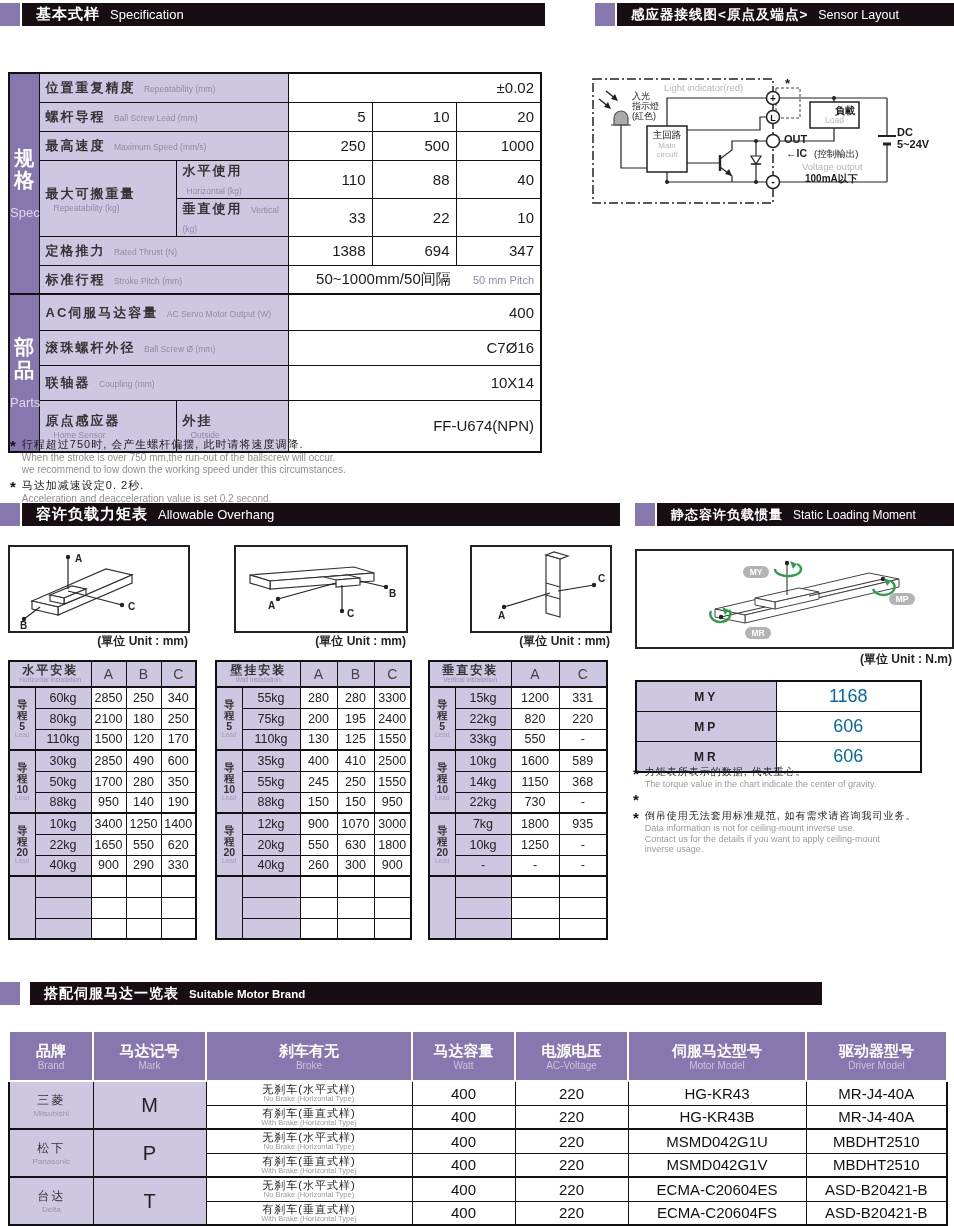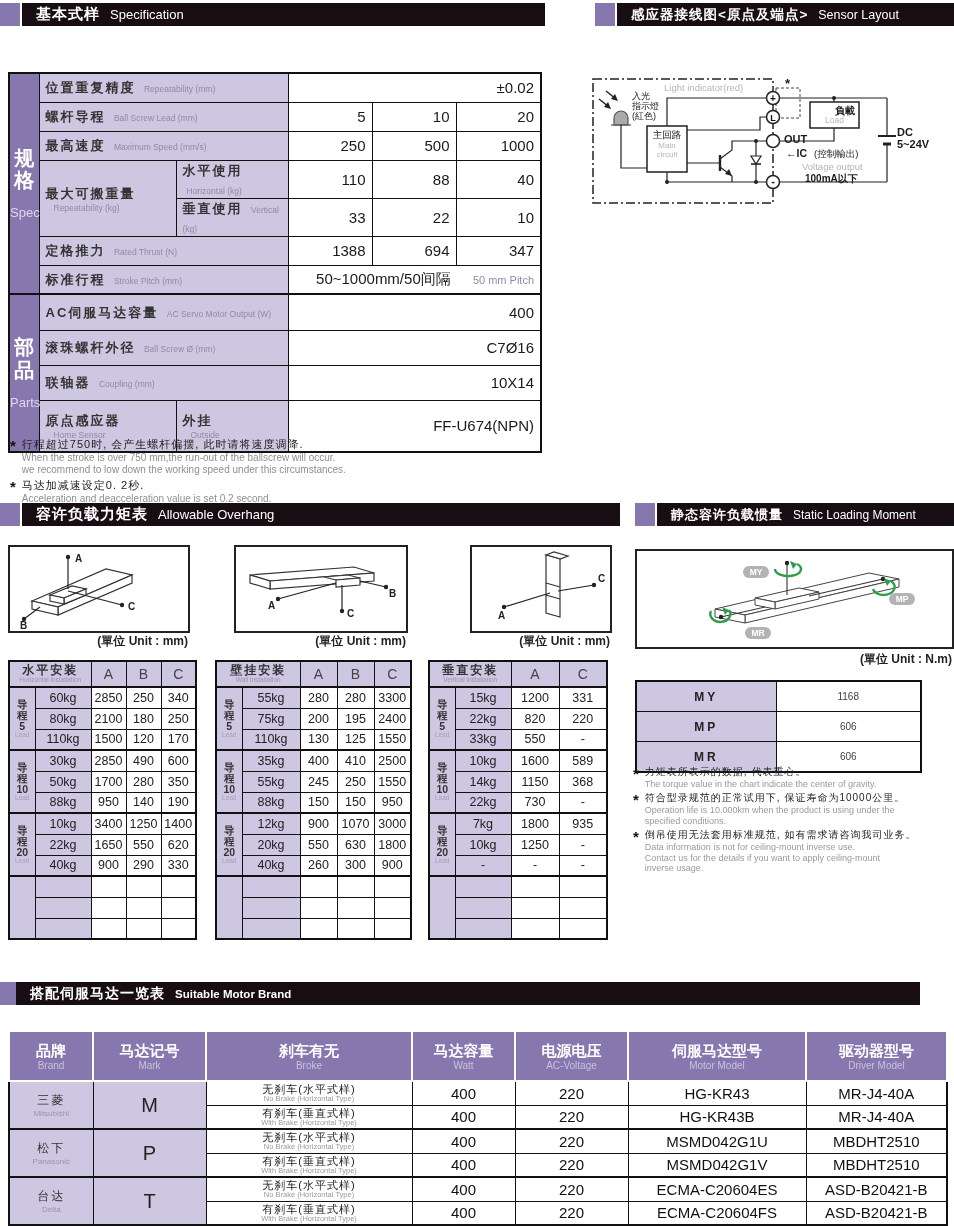--- a/index.html
+++ b/index.html
@@ -11,21 +11,21 @@
   .bar{position:absolute;height:23px;background:#170d12;color:#fff;display:flex;align-items:center;
        padding-left:14px;box-sizing:border-box;white-space:nowrap}
   .bar .zh{font-size:15px;font-weight:bold;letter-spacing:1px}
   .bar .en{font-size:13px;margin-left:10px}
   #hdr-spec-sq{left:0;top:3px}   #hdr-spec{left:22px;top:3px;width:523px}
   #hdr-sensor-sq{left:595px;top:3px} #hdr-sensor{left:617px;top:3px;width:337px}
   #hdr-sensor .zh{font-size:13.5px}  #hdr-sensor .en{font-size:12.5px}
   #hdr-oh-sq{left:0;top:503px}   #hdr-oh{left:22px;top:503px;width:598px}
   #hdr-sm-sq{left:635px;top:503px} #hdr-sm{left:657px;top:503px;width:297px}
   #hdr-sm .zh{font-size:13px}    #hdr-sm .en{font-size:12px}
-  #hdr-motor-sq{left:0;top:982px} #hdr-motor{left:16px;top:982px;width:904px}
+  #hdr-motor-sq{left:0;top:982px} #hdr-motor{left:30px;top:982px;width:792px}
   #hdr-motor .zh{font-size:14px} #hdr-motor .en{font-size:11.5px;font-weight:bold}
 
   
   #spec-table{position:absolute;left:8px;top:72px;width:532px;border-collapse:collapse;
               table-layout:fixed;border:2px solid #111}
   #spec-table td{border:1px solid #111;padding:0 6px;box-sizing:border-box}
   #spec-table tr.h29{height:29px} #spec-table tr.h36{height:36px}
   #spec-table tr.h35{height:35px} #spec-table tr.h52{height:52px}
   #spec-table tr.sec-split td{border-top:2px solid #111}
   .side{background:#8678ae;text-align:center;vertical-align:middle;padding:0 !important}
@@ -78,21 +78,21 @@
   .lead-en{font-size:6.5px;color:#a59dbd;line-height:1}
   .oh-w{background:#cec7e2;font-size:12.5px;color:#222}
   .oh-v{background:#fff;font-size:12.5px;color:#222}
 
   
   #sm-diag{position:absolute;left:635px;top:549px;width:315px;height:96px;border:2px solid #222;background:#fff}
   #sm-table{position:absolute;left:635px;top:680px;width:285px;border-collapse:collapse;
             table-layout:fixed;border:2px solid #111}
   #sm-table td{border:1px solid #111;height:27px;text-align:center}
   .sm-lbl{background:#cec7e2;font-size:12px;font-weight:bold;letter-spacing:3px;color:#222}
-  .sm-val{background:#fff;font-size:10px;color:#404040}
+  .sm-val{background:#fff;font-size:18px;color:#0369a1}
 
   
   #motor-table{position:absolute;left:8px;top:1030px;width:938px;border-collapse:collapse;
                table-layout:fixed;border:2px solid #111}
   #motor-table th{background:#8678ae;border:2px solid #fff;height:48px;padding:0}
   #motor-table td{border:1px solid #111;text-align:center;height:24px;padding:0;box-sizing:border-box}
   #motor-table tr.brand-start td{border-top:2px solid #111}
   .m-hdr-zh{color:#fff;font-weight:bold;font-size:15px;line-height:1.2}
   .m-hdr-en{color:#c9c2dd;font-size:10px;font-weight:normal;line-height:1.1}
   .m-brand{background:#cec7e2}
@@ -817,25 +817,20 @@
 <div class="notes" id="sm-notes">
   <div class="note">
     <span class="star">*</span>
     <div>
       <div class="note-zh">力矩表所表示的数据, 代表重心。</div>
       <div class="note-en">The torque value in the chart indicate the center of gravity.</div>
     </div>
   </div>
   <div class="note">
     <span class="star">*</span>
-    <div>
-      <div class="note-zh">符合型录规范的正常试用下, 保证寿命为10000公里。</div>
-      <div class="note-en">Operation life is 10.000km when the product is using under the</div>
-      <div class="note-en">specified conditions.</div>
-    </div>
   </div>
   <div class="note">
     <span class="star">*</span>
     <div>
       <div class="note-zh">倒吊使用无法套用标准规范, 如有需求请咨询我司业务。</div>
       <div class="note-en">Data information is not for ceiling-mount inverse use.</div>
       <div class="note-en">Contact us for the details if you want to apply ceiling-mount</div>
       <div class="note-en">inverse usage.</div>
     </div>
   </div>

